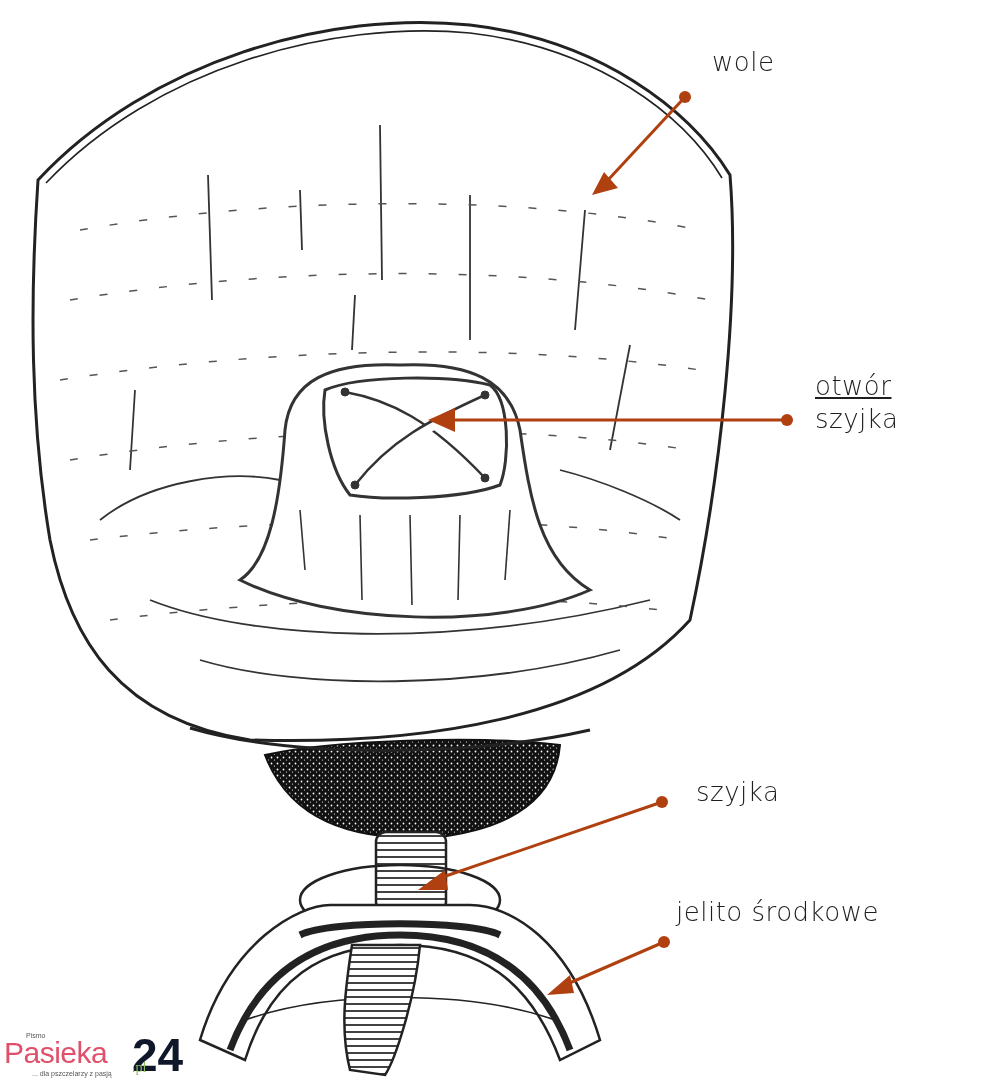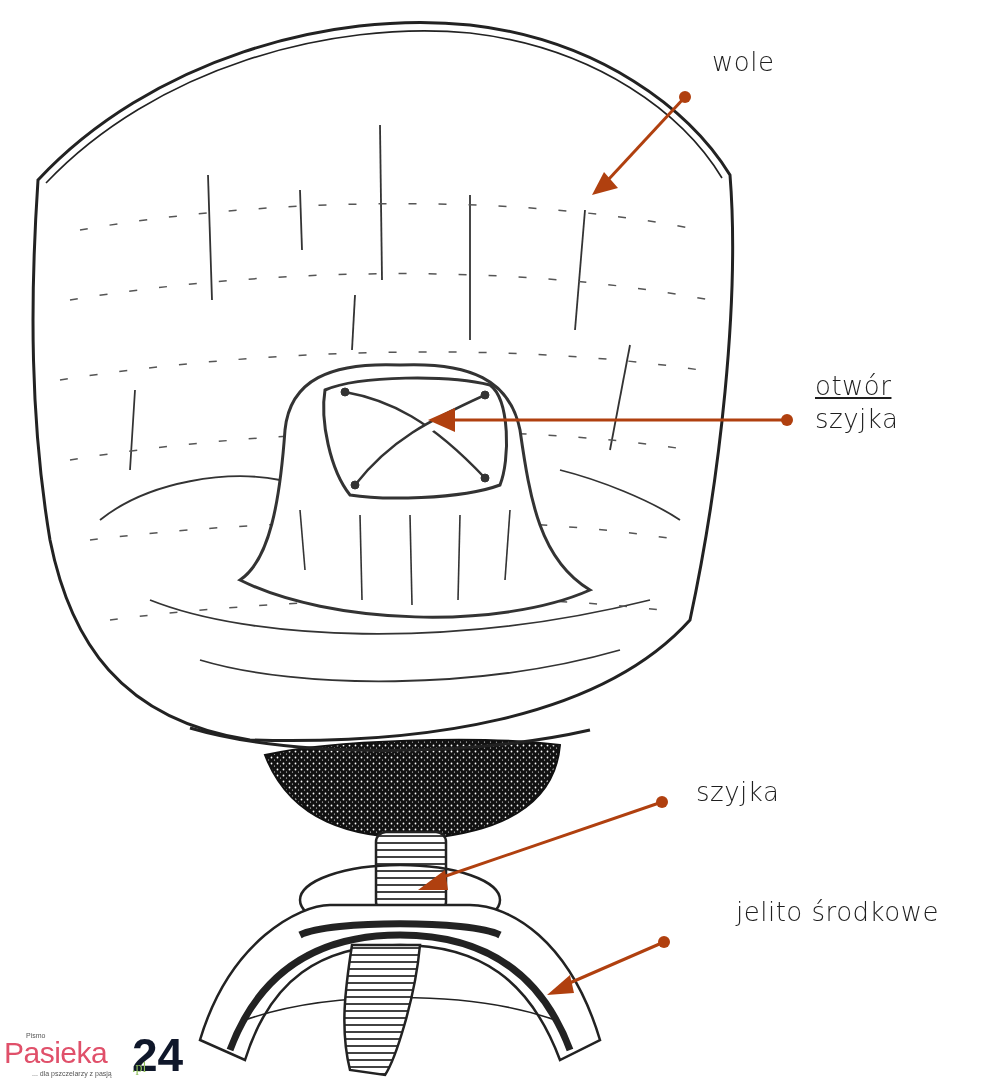--- a/index.html
+++ b/index.html
@@ -113,21 +113,21 @@
       <circle cx="664" cy="942" r="6" stroke="none"></circle>
       <polygon points="547,995 570,975 574,993" stroke="none"></polygon>
     </g>
   </g>
 </svg>
 
 <div class="label" style="left:712px; top:46px;">wole</div>
 <div class="label" style="left:815px; top:370px;text-decoration:underline;">otwór</div>
 <div class="label" style="left:815px; top:403px;">szyjka</div>
 <div class="label" style="left:696px; top:776px;">szyjka</div>
-<div class="label" style="left:736px; top:896px;text-align:center;">jelito środkowe</div>
+<div class="label" style="left:676px; top:896px;text-align:center;">jelito środkowe</div>
 
 <div class="logo">
   <span class="logo-pismo">Pismo</span>
   <span class="logo-main">Pasieka</span>
   <span class="logo-num">24</span>
   <span class="logo-pl">.pl</span>
   <span class="logo-tag">... dla pszczelarzy z pasją</span>
 </div>
 
 </body></html>

